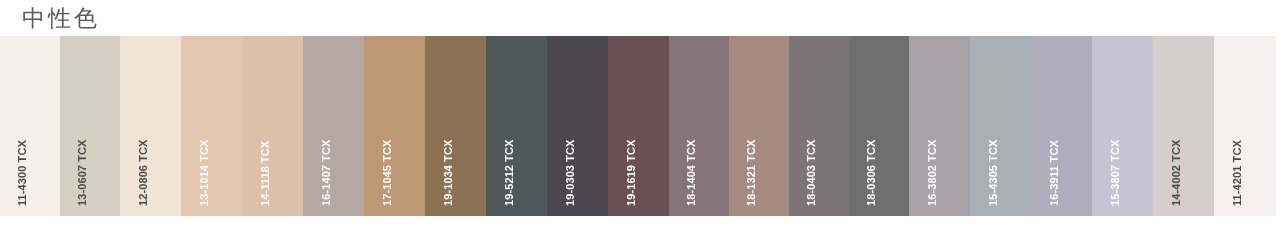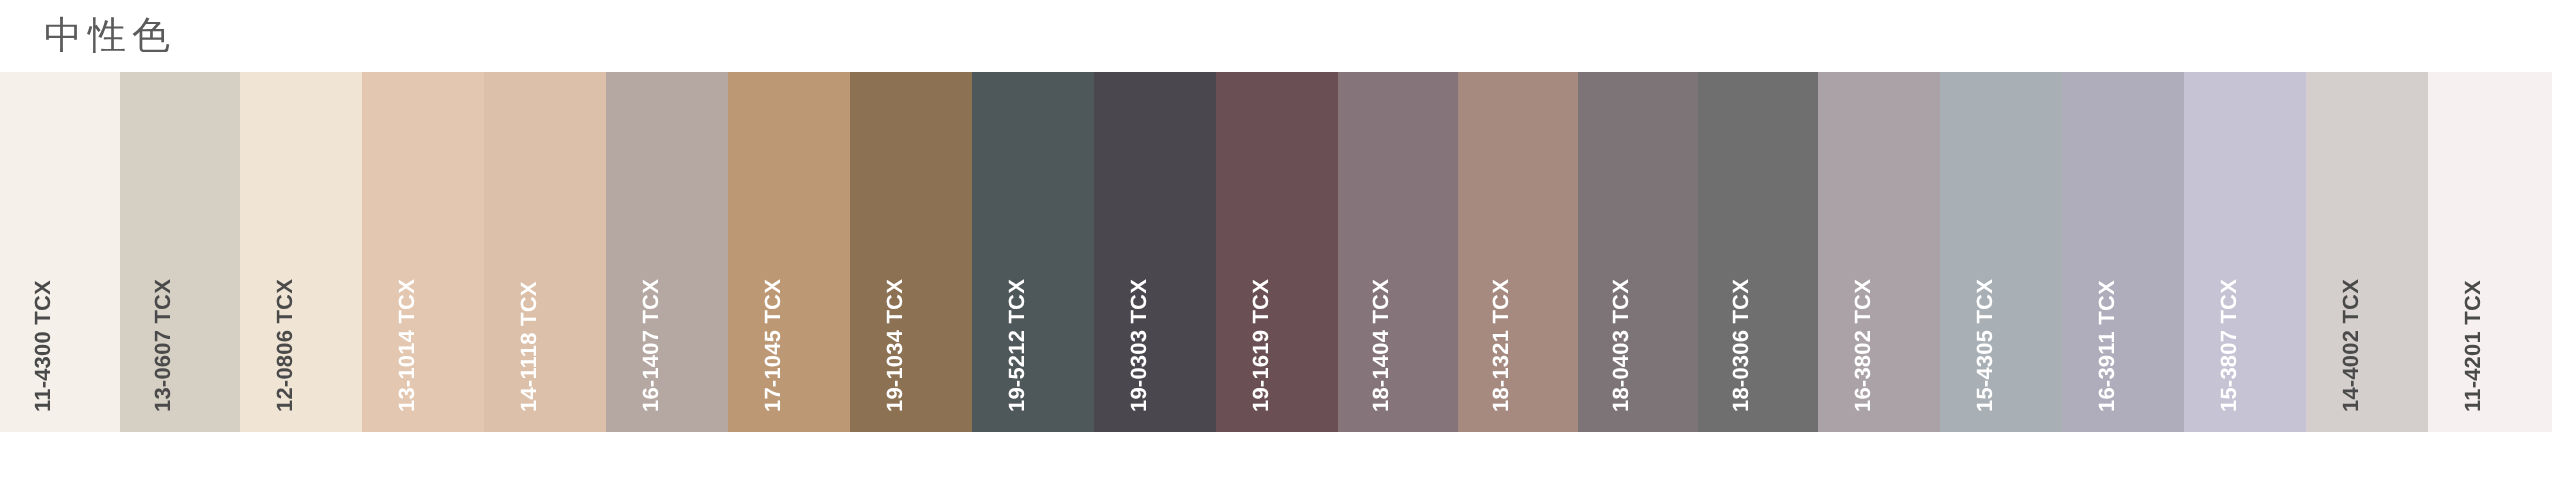--- a/index.html
+++ b/index.html
@@ -24,21 +24,21 @@
     left: 0;
     top: 0;
     width: 1280px;
     height: 36px;
     background: #ffffff;
     display: flex;
     align-items: center;
   }
   #page-title {
     margin-left: 22px;
-    font-size: 19px;
+    font-size: 23px;
     line-height: 19px;
     letter-spacing: 3px;
     color: #5b5b5b;
     font-weight: 400;
     font-family: "DejaVu Sans", "Liberation Sans", sans-serif;
     white-space: nowrap;
   }
   #swatch-strip {
     position: absolute;
     left: 0;

